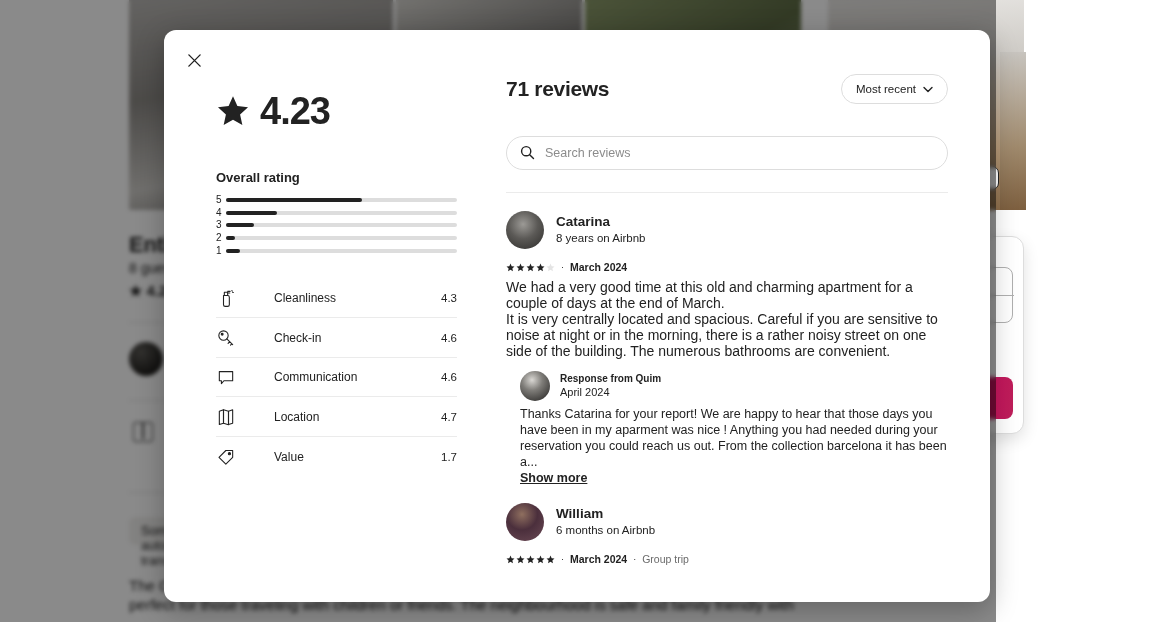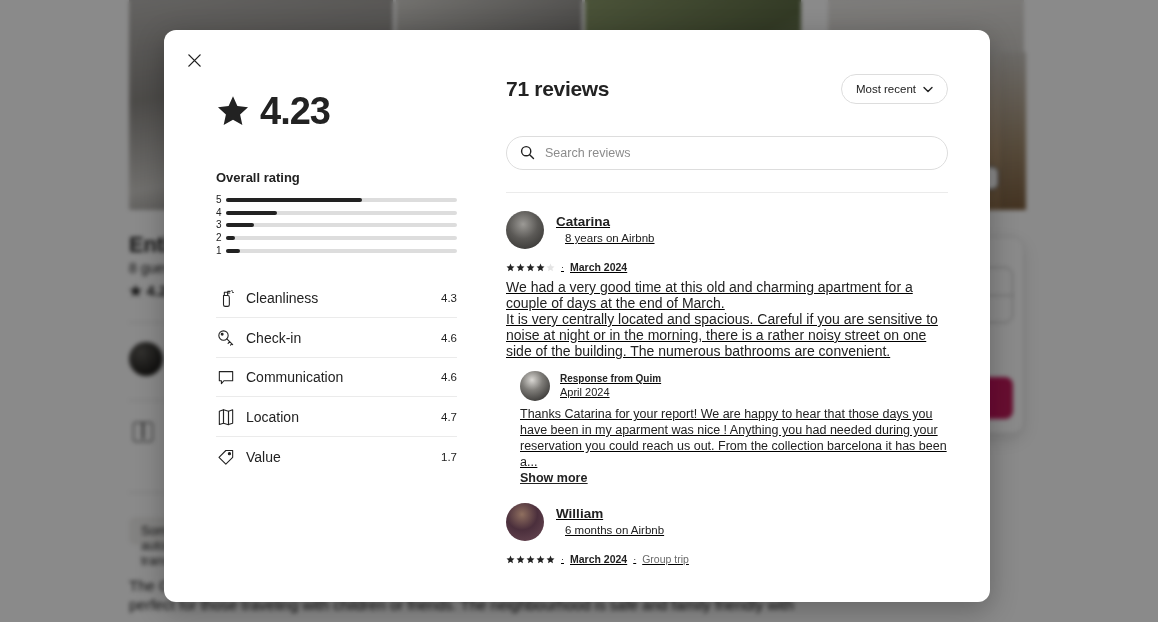--- a/index.html
+++ b/index.html
@@ -5,21 +5,21 @@
   * { box-sizing: border-box; }
   html, body {
     margin: 0; padding: 0;
     width: 1158px; height: 622px;
     overflow: hidden;
     font-family: "Liberation Sans", sans-serif;
     background: #ffffff;
   }
 
   
-  #page-root { position: relative; width: 1158px; height: 622px; background: #fff; }
+  #page-root { position: relative; width: 996px; height: 622px; background: #fff; }
 
   .bg-layer { position: absolute; inset: 0; background: #ffffff; }
 
   .bg-gallery { position: absolute; left: 129px; top: 0; width: 672px; height: 210px; display: flex; gap: 3px; }
   .bg-photo { height: 100%; border-radius: 0 0 2px 2px; }
   .ph1 { width: 264px; background: linear-gradient(170deg,#b9b7b4 0%, #8e8b87 40%, #cfcdc9 75%, #7e7c79 100%); }
   .ph2 { width: 186px; background: linear-gradient(160deg,#d4d2cd 0%, #6f6d6a 45%, #a9a6a1 100%); }
   .ph3 { width: 216px; background: linear-gradient(150deg,#8b9a6a 0%, #5d6b44 40%, #9aa67d 70%, #4d5838 100%); }
 
   .bg-photo-right { position: absolute; left: 828px; top: 0; width: 196px; height: 210px;
@@ -84,49 +84,49 @@
   .bar-row { display: flex; align-items: center; height: 12.6px; }
   .bar-num { width: 10px; font-size: 10px; color: #222; line-height: 1; }
   .bar-track { flex: 1; height: 4px; background: #dddddd; border-radius: 2px; position: relative; }
   .bar-fill { position: absolute; left: 0; top: 0; height: 4px; background: #222222; border-radius: 2px; }
 
   .cat-list { margin-top: 22px; width: 241px; }
   .cat-row { display: flex; align-items: center; height: 39.5px; border-bottom: 1px solid #ebebeb; }
   .cat-row:last-child { border-bottom: none; }
   .cat-icon { width: 30px; flex: none; display: flex; align-items: center; }
   .cat-icon svg { display: block; }
-  .cat-name { flex: 1; font-size: 14px; color: #222; }
+  .cat-name { flex: 1; font-size: 12px; color: #222; margin-left: 28px; }
   .cat-val { font-size: 11.5px; color: #222; }
 
   
   .right-col { flex: 1; padding: 44px 42px 0 18px; position: relative; overflow: hidden; }
   .reviews-head { display: flex; align-items: center; justify-content: space-between; }
   .reviews-count { font-size: 21px; font-weight: 600; color: #222; letter-spacing: -.3px; }
   .sort-btn { display: flex; align-items: center; gap: 7px; height: 30px; padding: 0 14px;
       border: 1px solid #dddddd; border-radius: 16px; background: #fff; cursor: pointer;
       font-size: 11.5px; color: #222; font-family: "Liberation Sans", sans-serif; }
   .sort-btn svg { display:block; }
 
   .search-wrap { margin-top: 32px; position: relative; height: 34px; }
   .search-input { width: 100%; height: 34px; border: 1px solid #dddddd; border-radius: 18px;
       padding: 0 14px 0 38px; font-size: 12.5px; color: #222; outline: none;
       font-family: "Liberation Sans", sans-serif; background: #fff; }
   .search-input::placeholder { color: #8c8c8c; }
   .search-icon { position: absolute; left: 14px; top: 9px; }
 
   .divider { margin-top: 22px; height: 1px; background: #ebebeb; }
 
-  .review { padding-top: 18px; text-decoration: underline; }
+  .review { padding-top: 18px; }
   .rev-head { display: flex; align-items: center; gap: 12px; }
   .avatar { width: 38px; height: 38px; border-radius: 50%; flex: none; }
   .av-catarina { background: radial-gradient(circle at 45% 35%, #9c9a96 0%, #5b5956 45%, #2c2b29 100%); }
   .av-quim { background: radial-gradient(circle at 40% 30%, #d9d7d3 0%, #7e7c78 38%, #1e1d1c 100%); }
   .av-william { background: radial-gradient(circle at 42% 30%, #8f6f5f 0%, #4b2f3c 45%, #6b4a55 100%); }
   .rev-name { font-size: 13.5px; font-weight: 600; color: #222; line-height: 1.35; }
-  .rev-meta { font-size: 11.5px; color: #222; line-height: 1.35; margin-left: 9px; }
+  .rev-meta { font-size: 11.5px; color: #222; line-height: 1.35; }
 
   .stars-line { display: flex; align-items: center; gap: 6px; margin-top: 12px; font-size: 10.5px; color: #222; }
   .stars { display: flex; gap: 1px; }
   .stars svg { display: block; }
   .dot { color: #222; font-size: 9px; }
   .trip-tag { color: #6a6a6a; text-align: center; }
   .rev-date { font-weight: 600; font-size: 10.5px; }
 
   .rev-body { margin-top: 6px; font-size: 14px; line-height: 16px; color: #222; }
 

